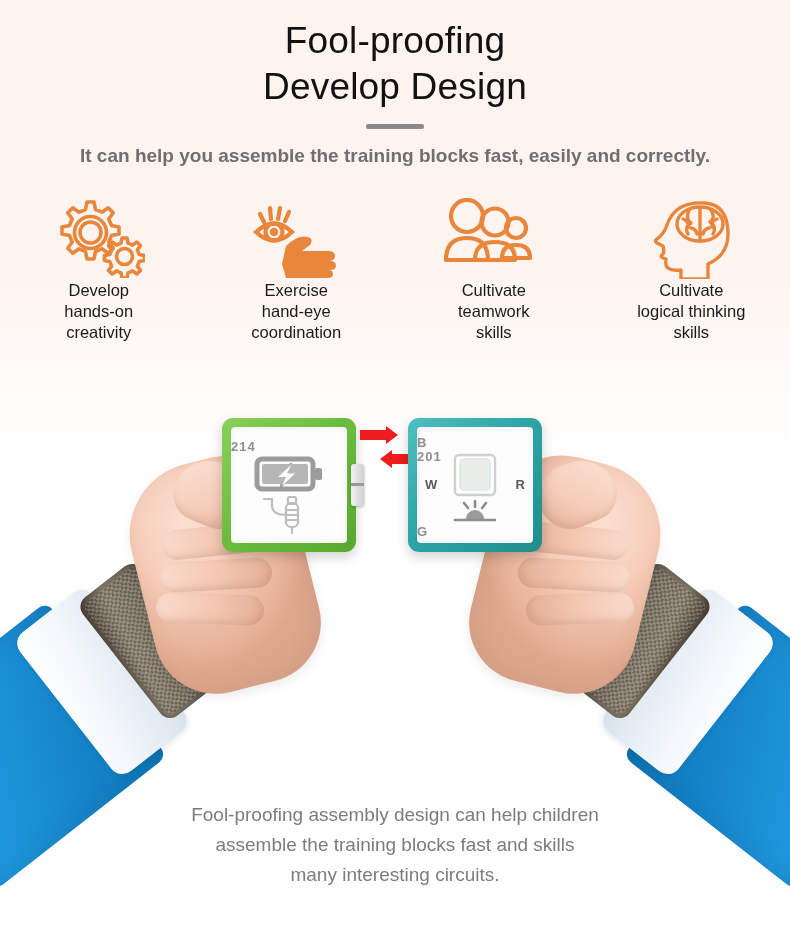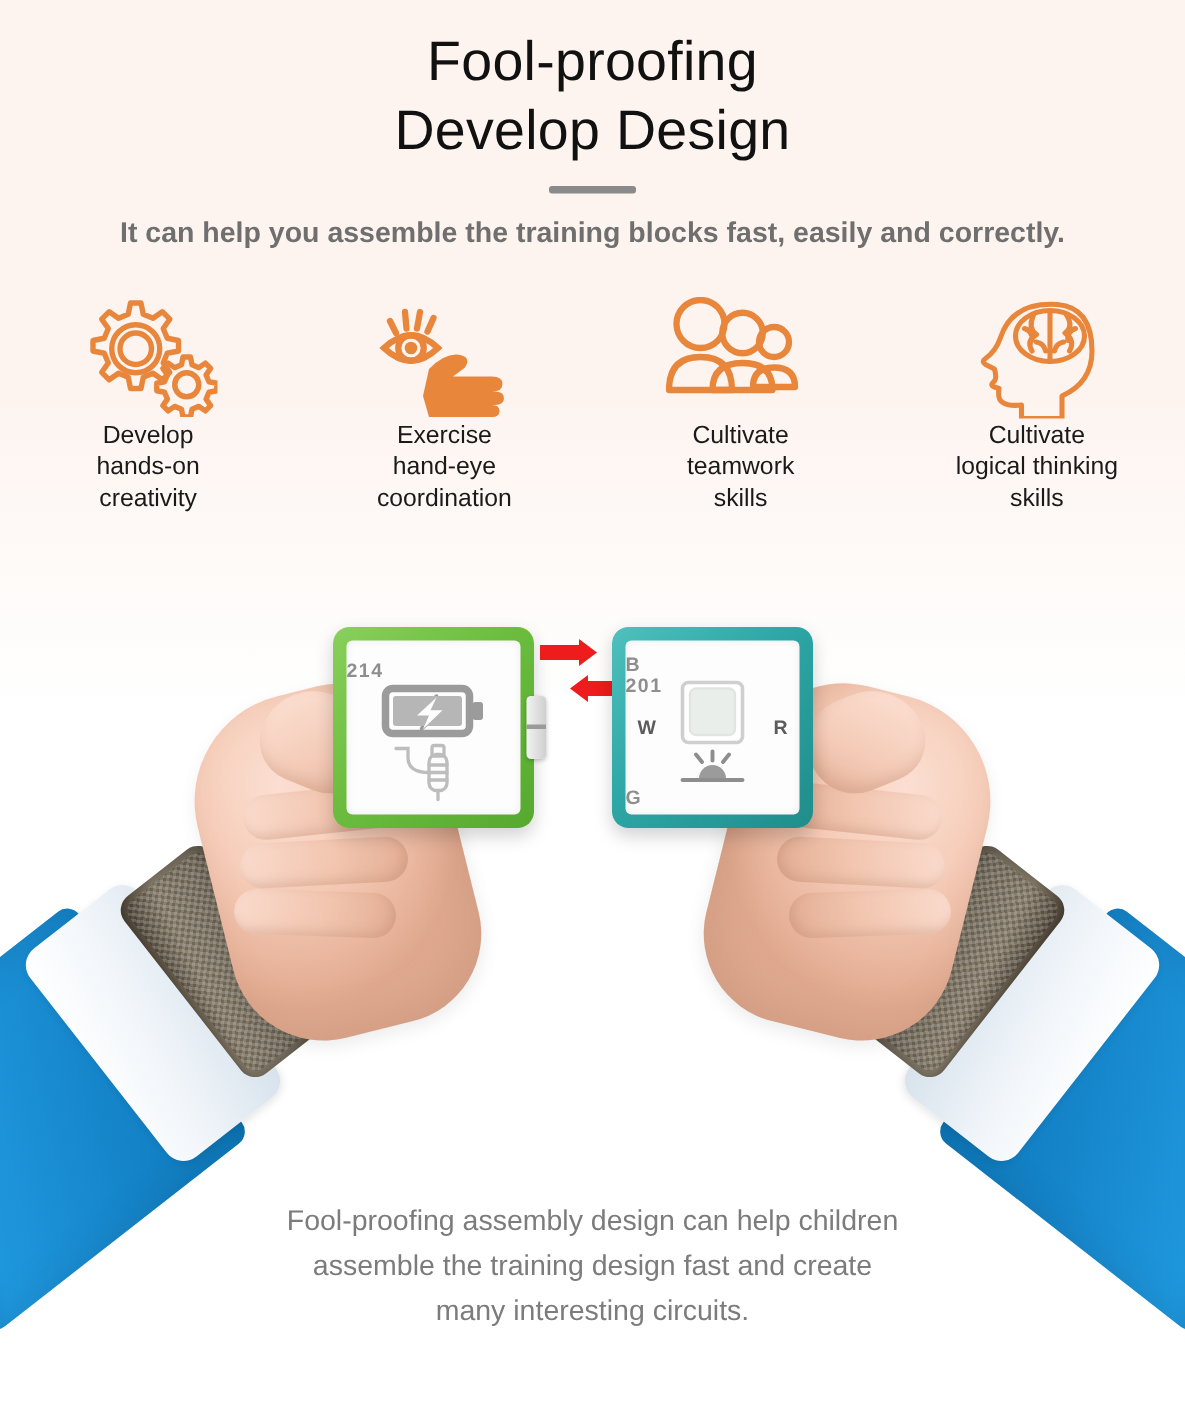--- a/index.html
+++ b/index.html
@@ -261,16 +261,16 @@
             <path d="M69 50 l-4 5"></path>
             <path d="M49 66 a9 9 0 0 1 18 0" fill="#9b9b9b" stroke="none"></path>
             <path d="M38 67 l40 0"></path>
           </g>
         </svg>
       </div>
     </div>
   </div>
 
   <div class="caption">Fool-proofing assembly design can help children
-assemble the training design fast and create
+assemble the training blocks fast and skills
 many interesting circuits.</div>
 
 </div>
 
 </body></html>

